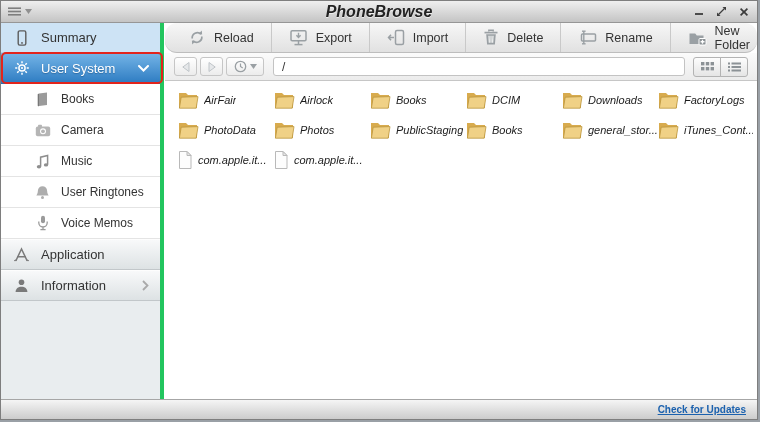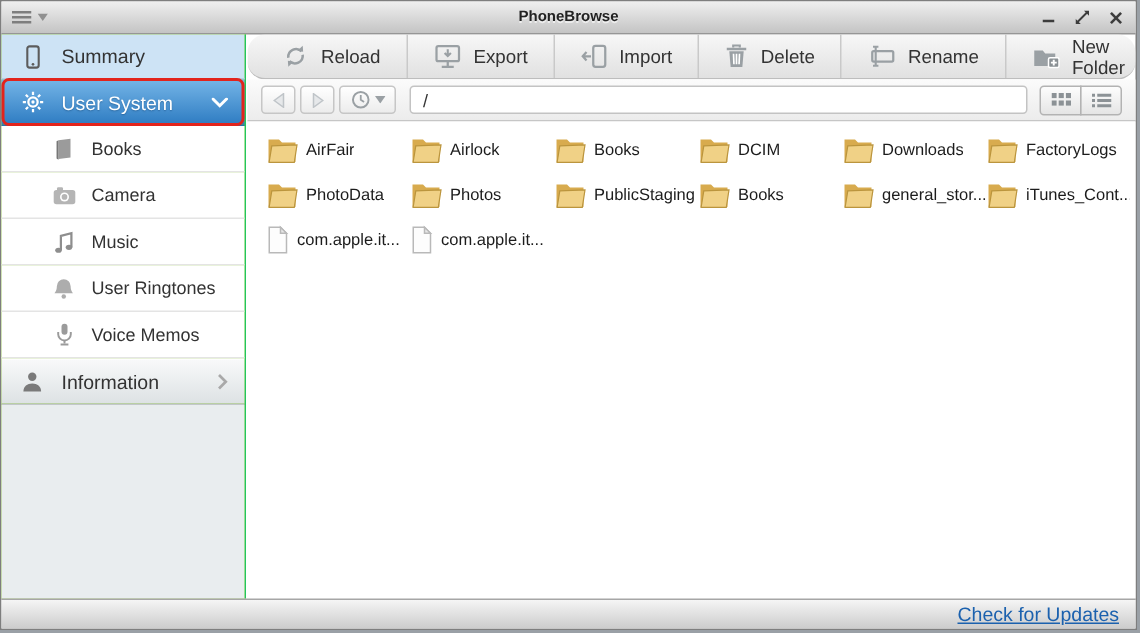--- a/index.html
+++ b/index.html
@@ -5,27 +5,27 @@
   html,body{margin:0;padding:0;background:#9aa0a6;}
   body{width:760px;height:422px;overflow:hidden;font-family:"Liberation Sans",sans-serif;}
   *{box-sizing:border-box;}
   .window{position:relative;width:758px;height:420px;border:1px solid #7e7e7e;background:#fff;}
 
   
   .titlebar{position:absolute;top:0;left:0;right:0;height:22px;
     background:linear-gradient(#efefef,#c4c4c4);border-bottom:1px solid #969696;}
   .menu-btn{position:absolute;left:7px;top:0;height:21px;display:flex;align-items:center;gap:4px;cursor:default;}
   .win-title{position:absolute;left:0;right:0;top:0;height:21px;display:flex;align-items:center;justify-content:center;
-    font-size:10px;font-weight:bold;color:#222;text-shadow:0 1px 0 rgba(255,255,255,.6);}
+    font-size:16px;font-weight:bold;color:#222;text-shadow:0 1px 0 rgba(255,255,255,.6);font-style:italic;}
   .win-controls{position:absolute;right:9px;top:0;height:21px;display:flex;align-items:center;gap:14px;}
   .win-controls span{display:flex;align-items:center;}
 
   
-  .sidebar{position:absolute;top:22px;left:0;width:163px;bottom:20px;background:#84cc16;
-    border-right:1px solid #22c55e;display:flex;flex-direction:column;}
+  .sidebar{position:absolute;top:22px;left:0;width:163px;bottom:20px;background:#701a75;
+    border-right:4px solid #22c55e;display:flex;flex-direction:column;}
   .sb-item{height:31px;flex:0 0 31px;display:flex;align-items:center;gap:11px;padding-left:12px;
     background:#fff;border-bottom:1px solid #e4e4e4;font-size:13px;color:#333;cursor:default;}
   .sb-item .sb-ic{width:17px;display:flex;justify-content:center;}
   .sb-summary{height:30px;flex:0 0 30px;background:#cde3f5;border-bottom:1px solid #b8cfe3;}
   .sb-selected{background:linear-gradient(#75b5e7,#2e7cc2);color:#fff;border-bottom:1px solid #2a6fae;
     text-shadow:0 1px 1px rgba(0,40,80,.35);}
   .sb-sub{padding-left:33px;font-size:12px;gap:10px;}
   .sb-section{background:linear-gradient(#f8f9fa,#dde2e4);border-top:1px solid #fdfdfd;border-bottom:1px solid #c2c7ca;}
   .sb-chev{margin-left:auto;margin-right:11px;display:flex;align-items:center;}
   .sb-filler{flex:1;background:#e9edef;}
@@ -46,26 +46,26 @@
   .path-field{flex:1;height:19px;margin:0 8px 0 6px;border:1px solid #c3c3c3;border-radius:3px;background:#fff;
     font-size:12px;color:#333;display:flex;align-items:center;padding:0 8px;}
   .views{display:flex;}
   .view-btn{width:28px;height:20px;border:1px solid #b3b3b3;background:linear-gradient(#fdfdfd,#e5e5e5);
     display:flex;align-items:center;justify-content:center;}
   .view-grid{border-radius:3px 0 0 3px;}
   .view-list{border-radius:0 3px 3px 0;margin-left:-1px;}
 
   .filegrid{flex:1;background:#fff;padding:4px 0 0 12px;display:flex;flex-wrap:wrap;align-content:flex-start;}
   .cell{width:96px;height:30px;display:flex;align-items:center;gap:5px;font-size:11px;color:#1c1c1c;overflow:hidden;}
-  .cell .lbl{white-space:nowrap;overflow:hidden;}
+  .cell .lbl{white-space:nowrap;overflow:hidden;font-style:italic;}
 
   
   .statusbar{position:absolute;left:0;right:0;bottom:0;height:20px;background:linear-gradient(#f5f5f5,#cccccc);
     border-top:1px solid #a6a6a6;display:flex;align-items:center;justify-content:flex-end;padding:0 11px;}
-  .statusbar a{font-size:13px;font-weight:normal;color:#1b61ae;text-decoration:underline;cursor:pointer;}
+  .statusbar a{font-size:10px;font-weight:bold;color:#1b61ae;text-decoration:underline;cursor:pointer;}
 
   svg{display:block;}
 </style>
 </head>
 <body>
 
 <div class="window">
 
   <div class="titlebar">
     <div class="menu-btn">
@@ -190,20 +190,32 @@
         <svg width="12" height="16" viewBox="0 0 12 16">
             <rect x="4" y="0.8" width="4" height="7.4" rx="2" fill="#9b9b9b"></rect>
             <path d="M1.8 6.4v1.4a4.2 4.2 0 0 0 8.4 0V6.4" fill="none" stroke="#9b9b9b" stroke-width="1.3"></path>
             <line x1="6" y1="12.2" x2="6" y2="14" stroke="#9b9b9b" stroke-width="1.3"></line>
             <line x1="3.4" y1="14.6" x2="8.6" y2="14.6" stroke="#9b9b9b" stroke-width="1.3"></line>
           </svg>
       </span>
       <span class="sb-label">Voice Memos</span>
     </div>
 
+    <div class="sb-item sb-section">
+      <span class="sb-ic">
+        <svg width="17" height="15" viewBox="0 0 17 15">
+            <g stroke="#7a7a7a" stroke-width="1.5" fill="none" stroke-linecap="round">
+              <path d="M3 13.5L8.5 2l5.5 11.5"></path>
+              <line x1="4.8" y1="9.8" x2="12.2" y2="9.8"></line>
+            </g>
+            <path d="M1.2 13.8l2.6-1.1M15.8 13.8l-2.6-1.1" stroke="#7a7a7a" stroke-width="1.2"></path>
+          </svg>
+      </span>
+      <span class="sb-label">Application</span>
+    </div>
 
 
     <div class="sb-item sb-section">
       <span class="sb-ic">
         <svg width="15" height="15" viewBox="0 0 15 15">
             <circle cx="7.5" cy="4.2" r="2.8" fill="#7a7a7a"></circle>
             <path d="M1.6 14c0-3.4 2.6-5.3 5.9-5.3s5.9 1.9 5.9 5.3z" fill="#7a7a7a"></path>
           </svg>
       </span>
       <span class="sb-label">Information</span>

